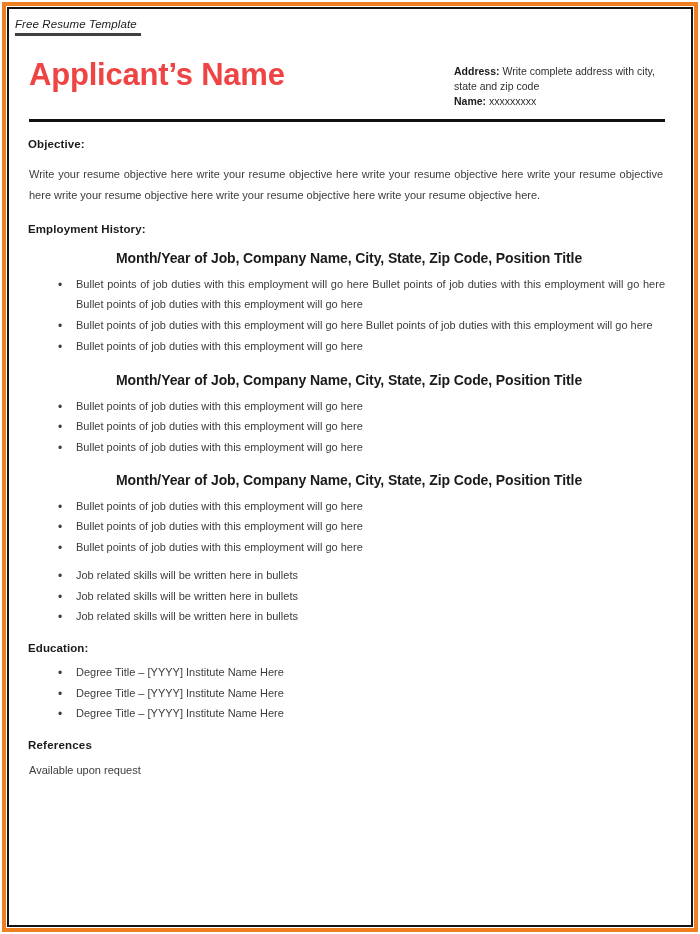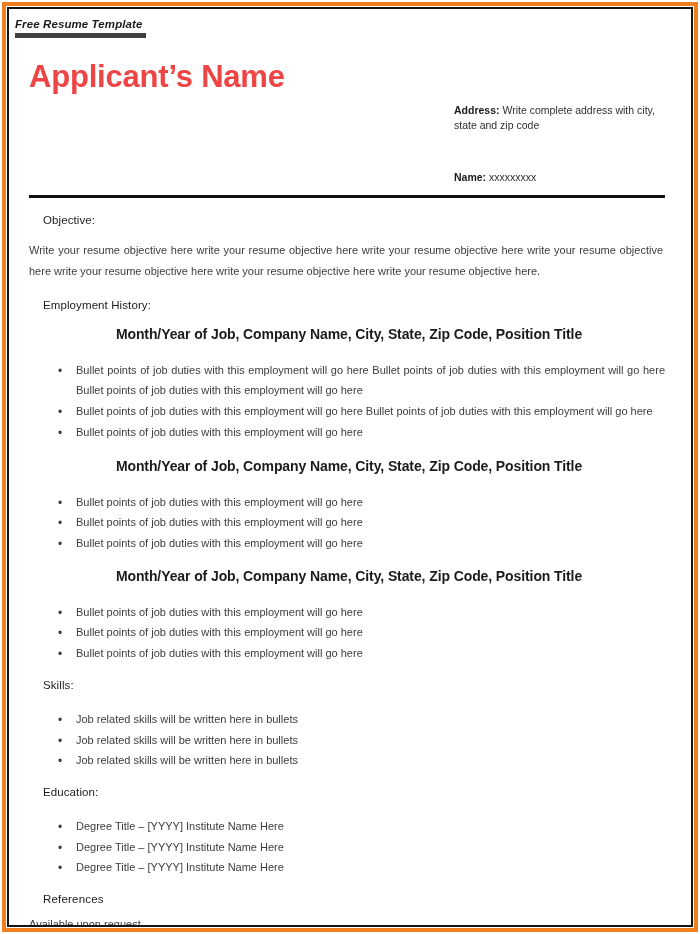--- a/index.html
+++ b/index.html
@@ -42,26 +42,26 @@
     overflow: hidden;
   }
 
   
   .template-caption-wrap {
     padding: 5px 0 0 6px;
   }
   .template-caption {
     display: inline-block;
     font-size: 11.5px;
-    font-weight: bold;
+    font-weight: normal;
     font-style: italic;
     color: #1b1b1b;
     letter-spacing: 0.1px;
     padding-bottom: 3px;
-    border-bottom: 5px solid #404040;
+    border-bottom: 3px solid #404040;
     padding-right: 4px;
   }
 
   
   .doc {
     box-sizing: border-box;
     padding: 0 22px 0 14px;
   }
 
   
@@ -88,35 +88,34 @@
     padding-top: 6px;
     padding-right: 3px;
     max-width: 212px;
   }
   .contact-block .lbl {
     font-weight: bold;
     color: #1b1b1b;
   }
   .contact-line {
     white-space: normal;
-    margin-top: 37px;
   }
 
   .rule {
     height: 3px;
     background: #111111;
     margin: 9px 4px 0 6px;
   }
 
   
   .sec-head {
     font-size: 11.5px;
-    font-weight: normal;
-    color: #1b1b1b;
-    margin: 16px 0 0 20px;
+    font-weight: bold;
+    color: #1b1b1b;
+    margin: 16px 0 0 5px;
     letter-spacing: 0.1px;
   }
   .job-head {
     font-size: 14px;
     font-weight: bold;
     color: #1b1b1b;
     margin: 15px 0 0 6px;
     letter-spacing: -0.1px;
     text-align: center;
   }
@@ -124,21 +123,21 @@
   .para {
     font-size: 11px;
     color: #3c3c3c;
     line-height: 1.95;
     text-align: justify;
     margin: 14px 6px 0 6px;
   }
 
   .bullets {
     list-style: none;
-    margin: 18px 0 0 0;
+    margin: 8px 0 0 0;
     padding: 0;
   }
   .bullets li {
     position: relative;
     font-size: 11px;
     color: #3c3c3c;
     line-height: 1.9;
     padding-left: 53px;
     margin-bottom: 0px;
   }
@@ -217,21 +216,20 @@
           <li>Bullet points of job duties with this employment will go here</li>
         </ul>
 
         <div class="job-head">Month/Year of Job, Company Name, City, State, Zip Code, Position Title</div>
         <ul class="bullets tight">
           <li>Bullet points of job duties with this employment will go here</li>
           <li>Bullet points of job duties with this employment will go here</li>
           <li>Bullet points of job duties with this employment will go here</li>
         </ul>
 
-        <div class="sec-head">Skills:</div>
         <ul class="bullets tight">
           <li>Job related skills will be written here in bullets</li>
           <li>Job related skills will be written here in bullets</li>
           <li>Job related skills will be written here in bullets</li>
         </ul>
 
         <div class="sec-head">Education:</div>
         <ul class="bullets tight">
           <li>Degree Title – [YYYY] Institute Name Here</li>
           <li>Degree Title – [YYYY] Institute Name Here</li>

